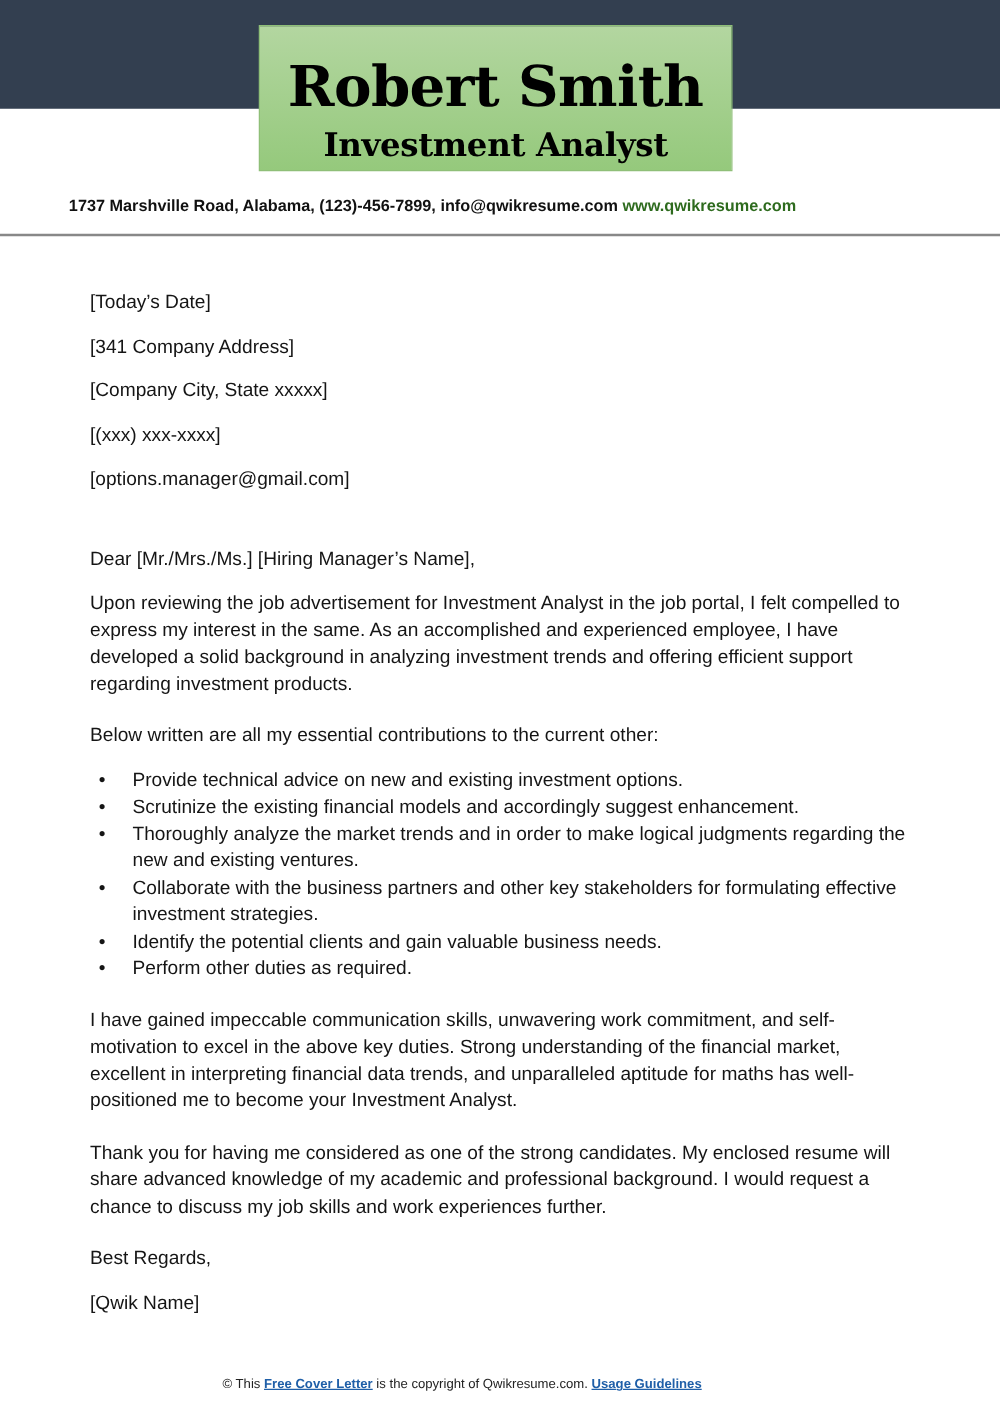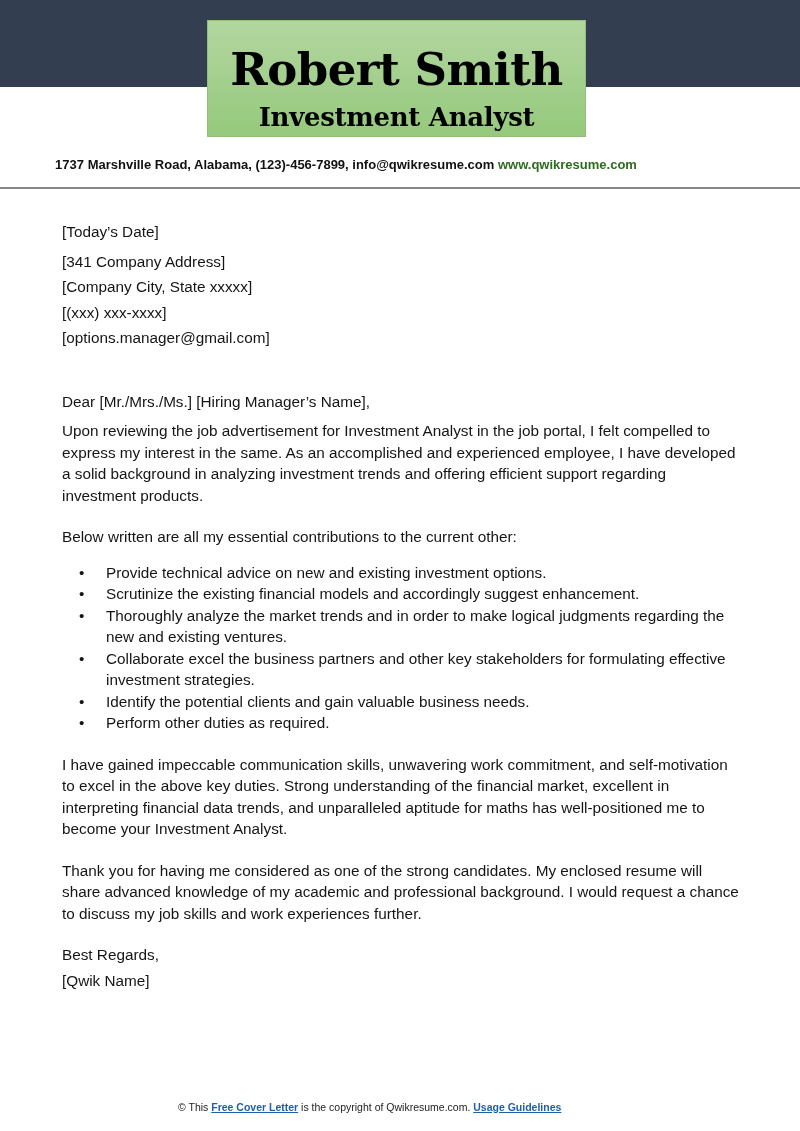--- a/index.html
+++ b/index.html
@@ -27,21 +27,21 @@
       font-size: 13px; font-weight: bold; color: #111; margin-left: 20px;
     }
     .contact .web { color: #2e6b1e; }
     .rule {
       position: absolute; left: 0; top: 187px; width: 800px; height: 2px; background: #888;
     }
     .letter {
       position: absolute; left: 58px; top: 217px; width: 690px;
       font-size: 15.3px; line-height: 21.5px; color: #151515;
     }
-    .letter p { margin: 4px; }
+    .letter p { margin: 14px; }
     .mt8 { margin-top: 8px !important; }
     .mt42 { margin-top: 42px !important; }
     .mt22 { margin-top: 20px !important; }
     ul.bullets { margin: 14px 0 0 0; padding: 0; list-style: none; }
     ul.bullets li { position: relative; padding-left: 48px; }
     ul.bullets li::before {
       content: "\2022"; position: absolute; left: 21px; top: 0;
     }
     .footer {
       position: absolute; left: 0; top: 1099px; width: 800px; height: 20px;
@@ -80,21 +80,21 @@
     <p>[(xxx) xxx-xxxx]</p>
     <p>[options.manager@gmail.com]</p>
   </div>
   <p class="mt42">Dear [Mr./Mrs./Ms.] [Hiring Manager’s Name],</p>
   <p class="mt8">Upon reviewing the job advertisement for Investment Analyst in the job portal, I felt compelled to express my interest in the same. As an accomplished and experienced employee, I have developed a solid background in analyzing investment trends and offering efficient support regarding investment products.</p>
   <p class="mt22">Below written are all my essential contributions to the current other:</p>
   <ul class="bullets">
     <li>Provide technical advice on new and existing investment options.</li>
     <li>Scrutinize the existing financial models and accordingly suggest enhancement.</li>
     <li>Thoroughly analyze the market trends and in order to make logical judgments regarding the new and existing ventures.</li>
-    <li>Collaborate excel the business partners and other key stakeholders for formulating effective investment strategies.</li>
+    <li>Collaborate with the business partners and other key stakeholders for formulating effective investment strategies.</li>
     <li>Identify the potential clients and gain valuable business needs.</li>
     <li>Perform other duties as required.</li>
   </ul>
   <p class="mt22">I have gained impeccable communication skills, unwavering work commitment, and self-motivation to excel in the above key duties. Strong understanding of the financial market, excellent in interpreting financial data trends, and unparalleled aptitude for maths has well-positioned me to become your Investment Analyst.</p>
   <p class="mt22">Thank you for having me considered as one of the strong candidates. My enclosed resume will share advanced knowledge of my academic and professional background. I would request a chance to discuss my job skills and work experiences further.</p>
   <p class="mt22">Best Regards,</p>
   <p>[Qwik Name]</p>
 </div>
 
 <div class="footer">

